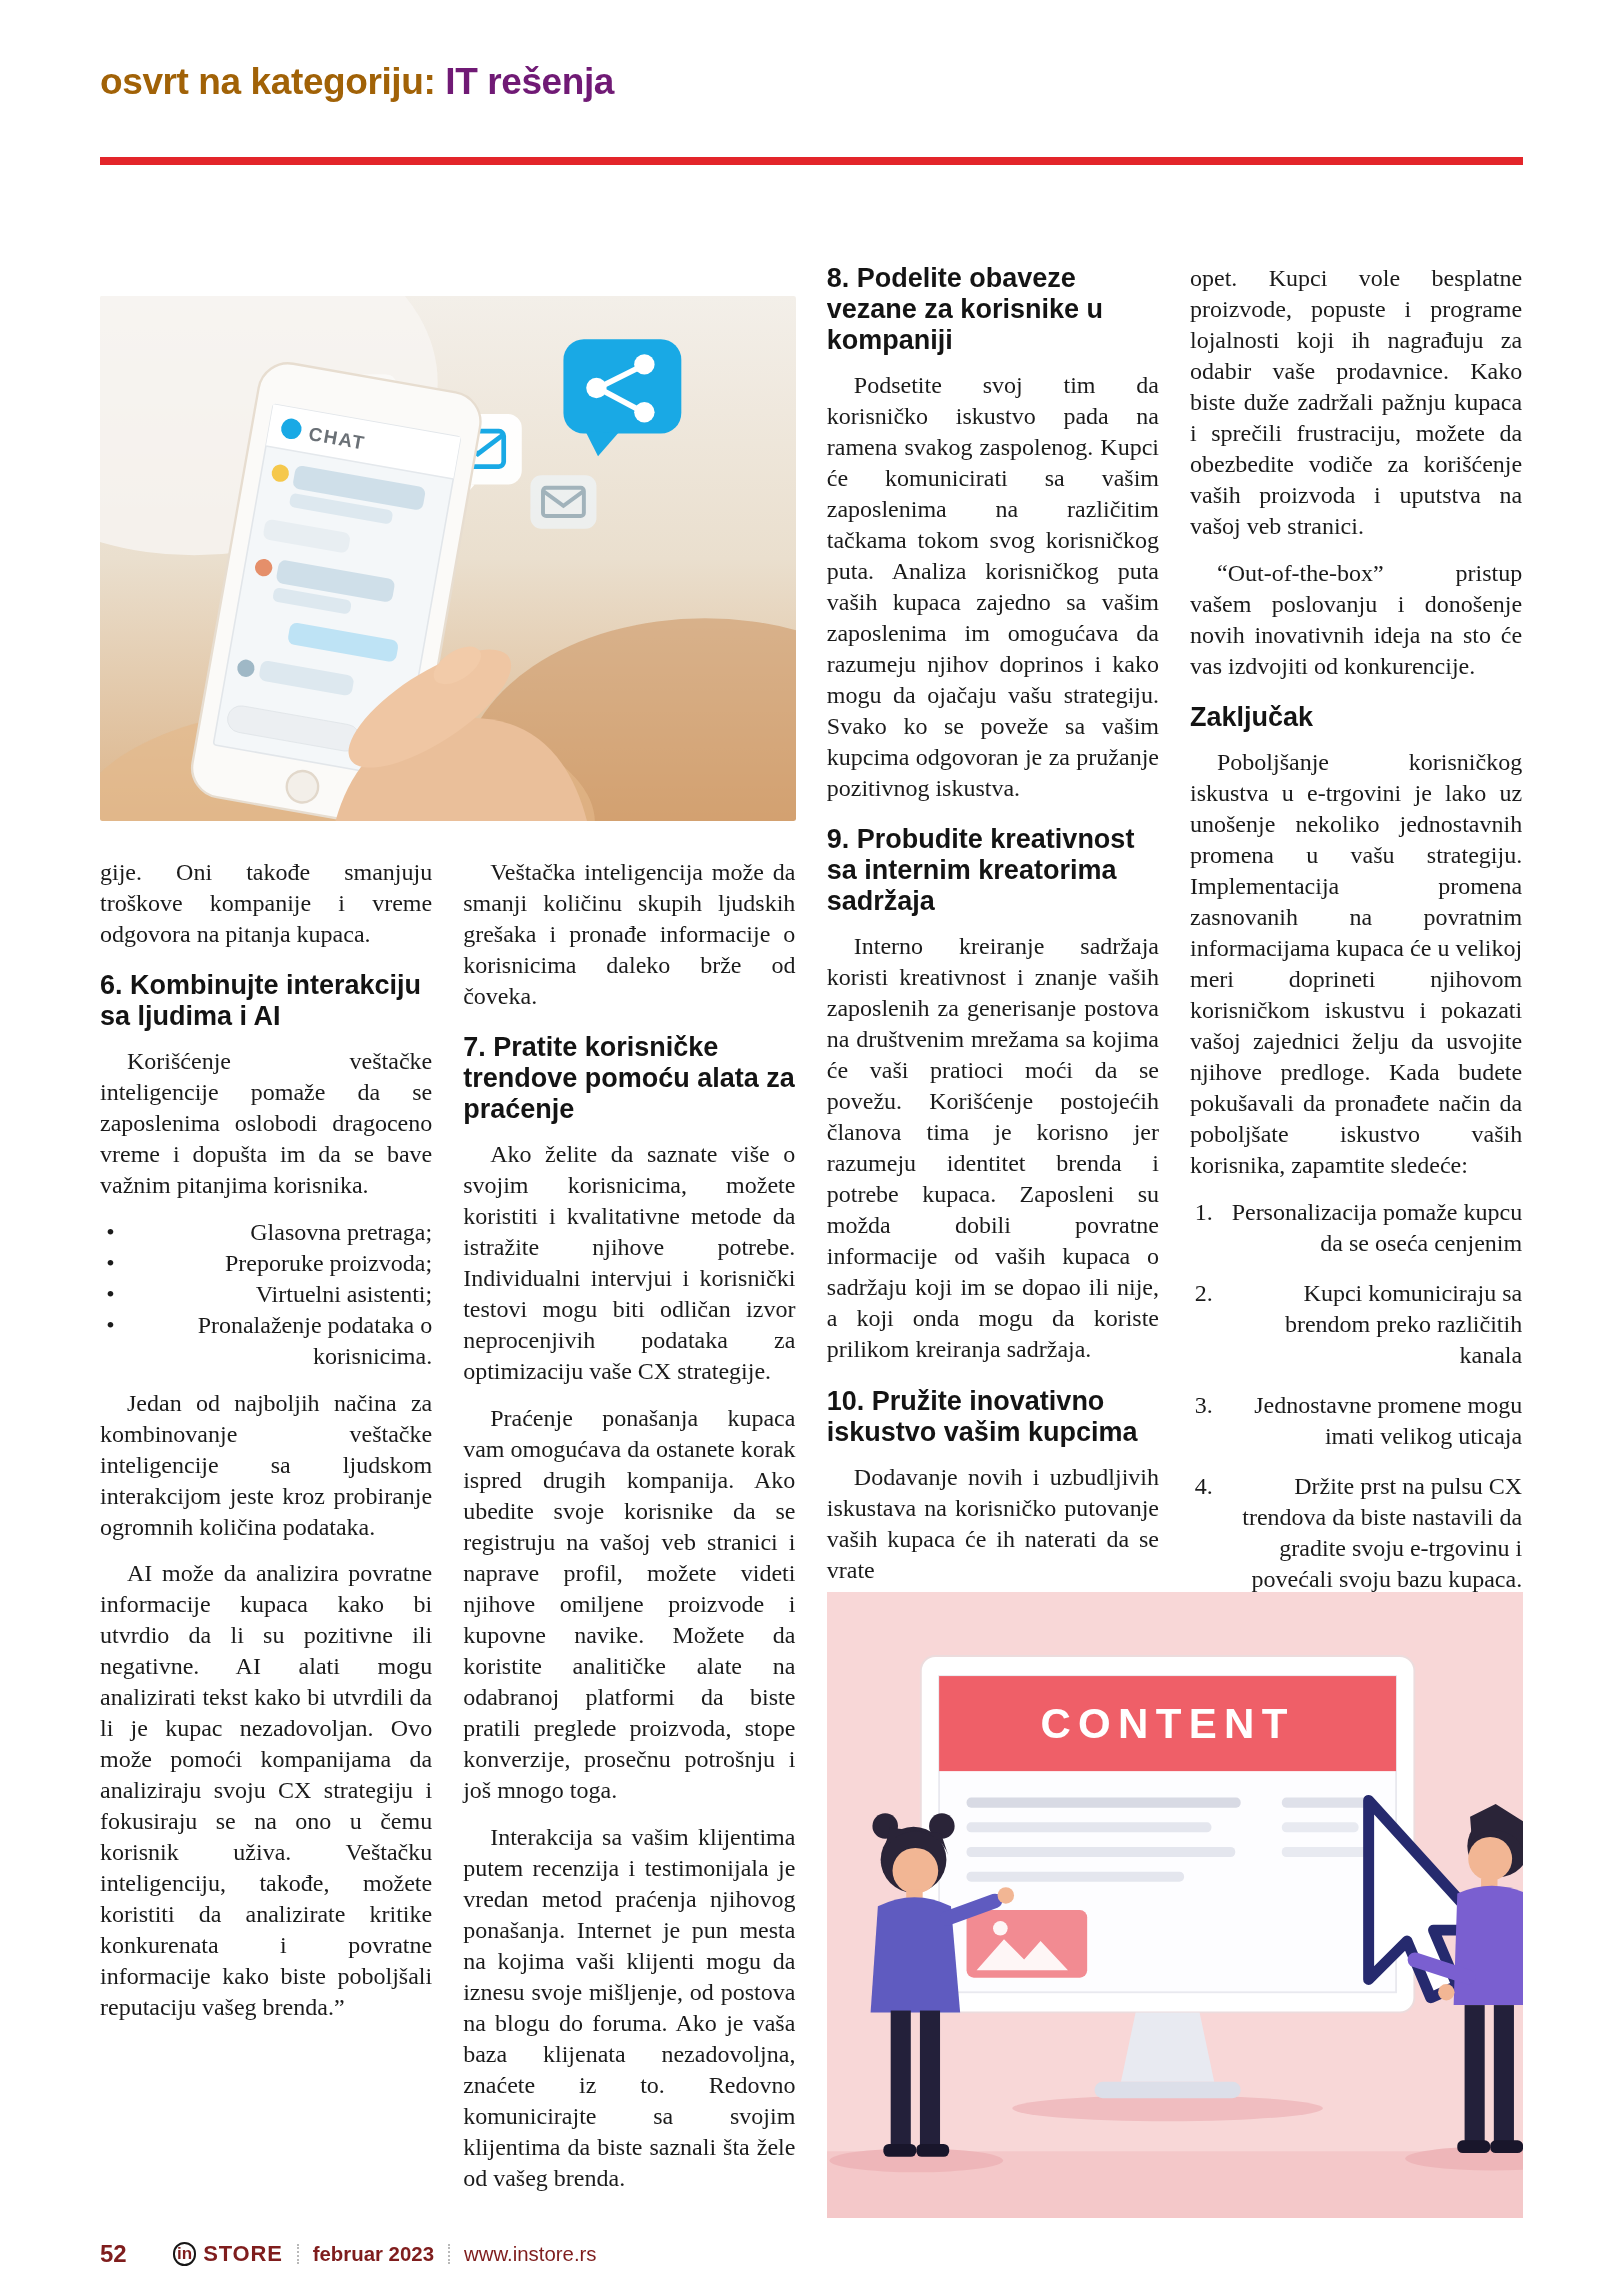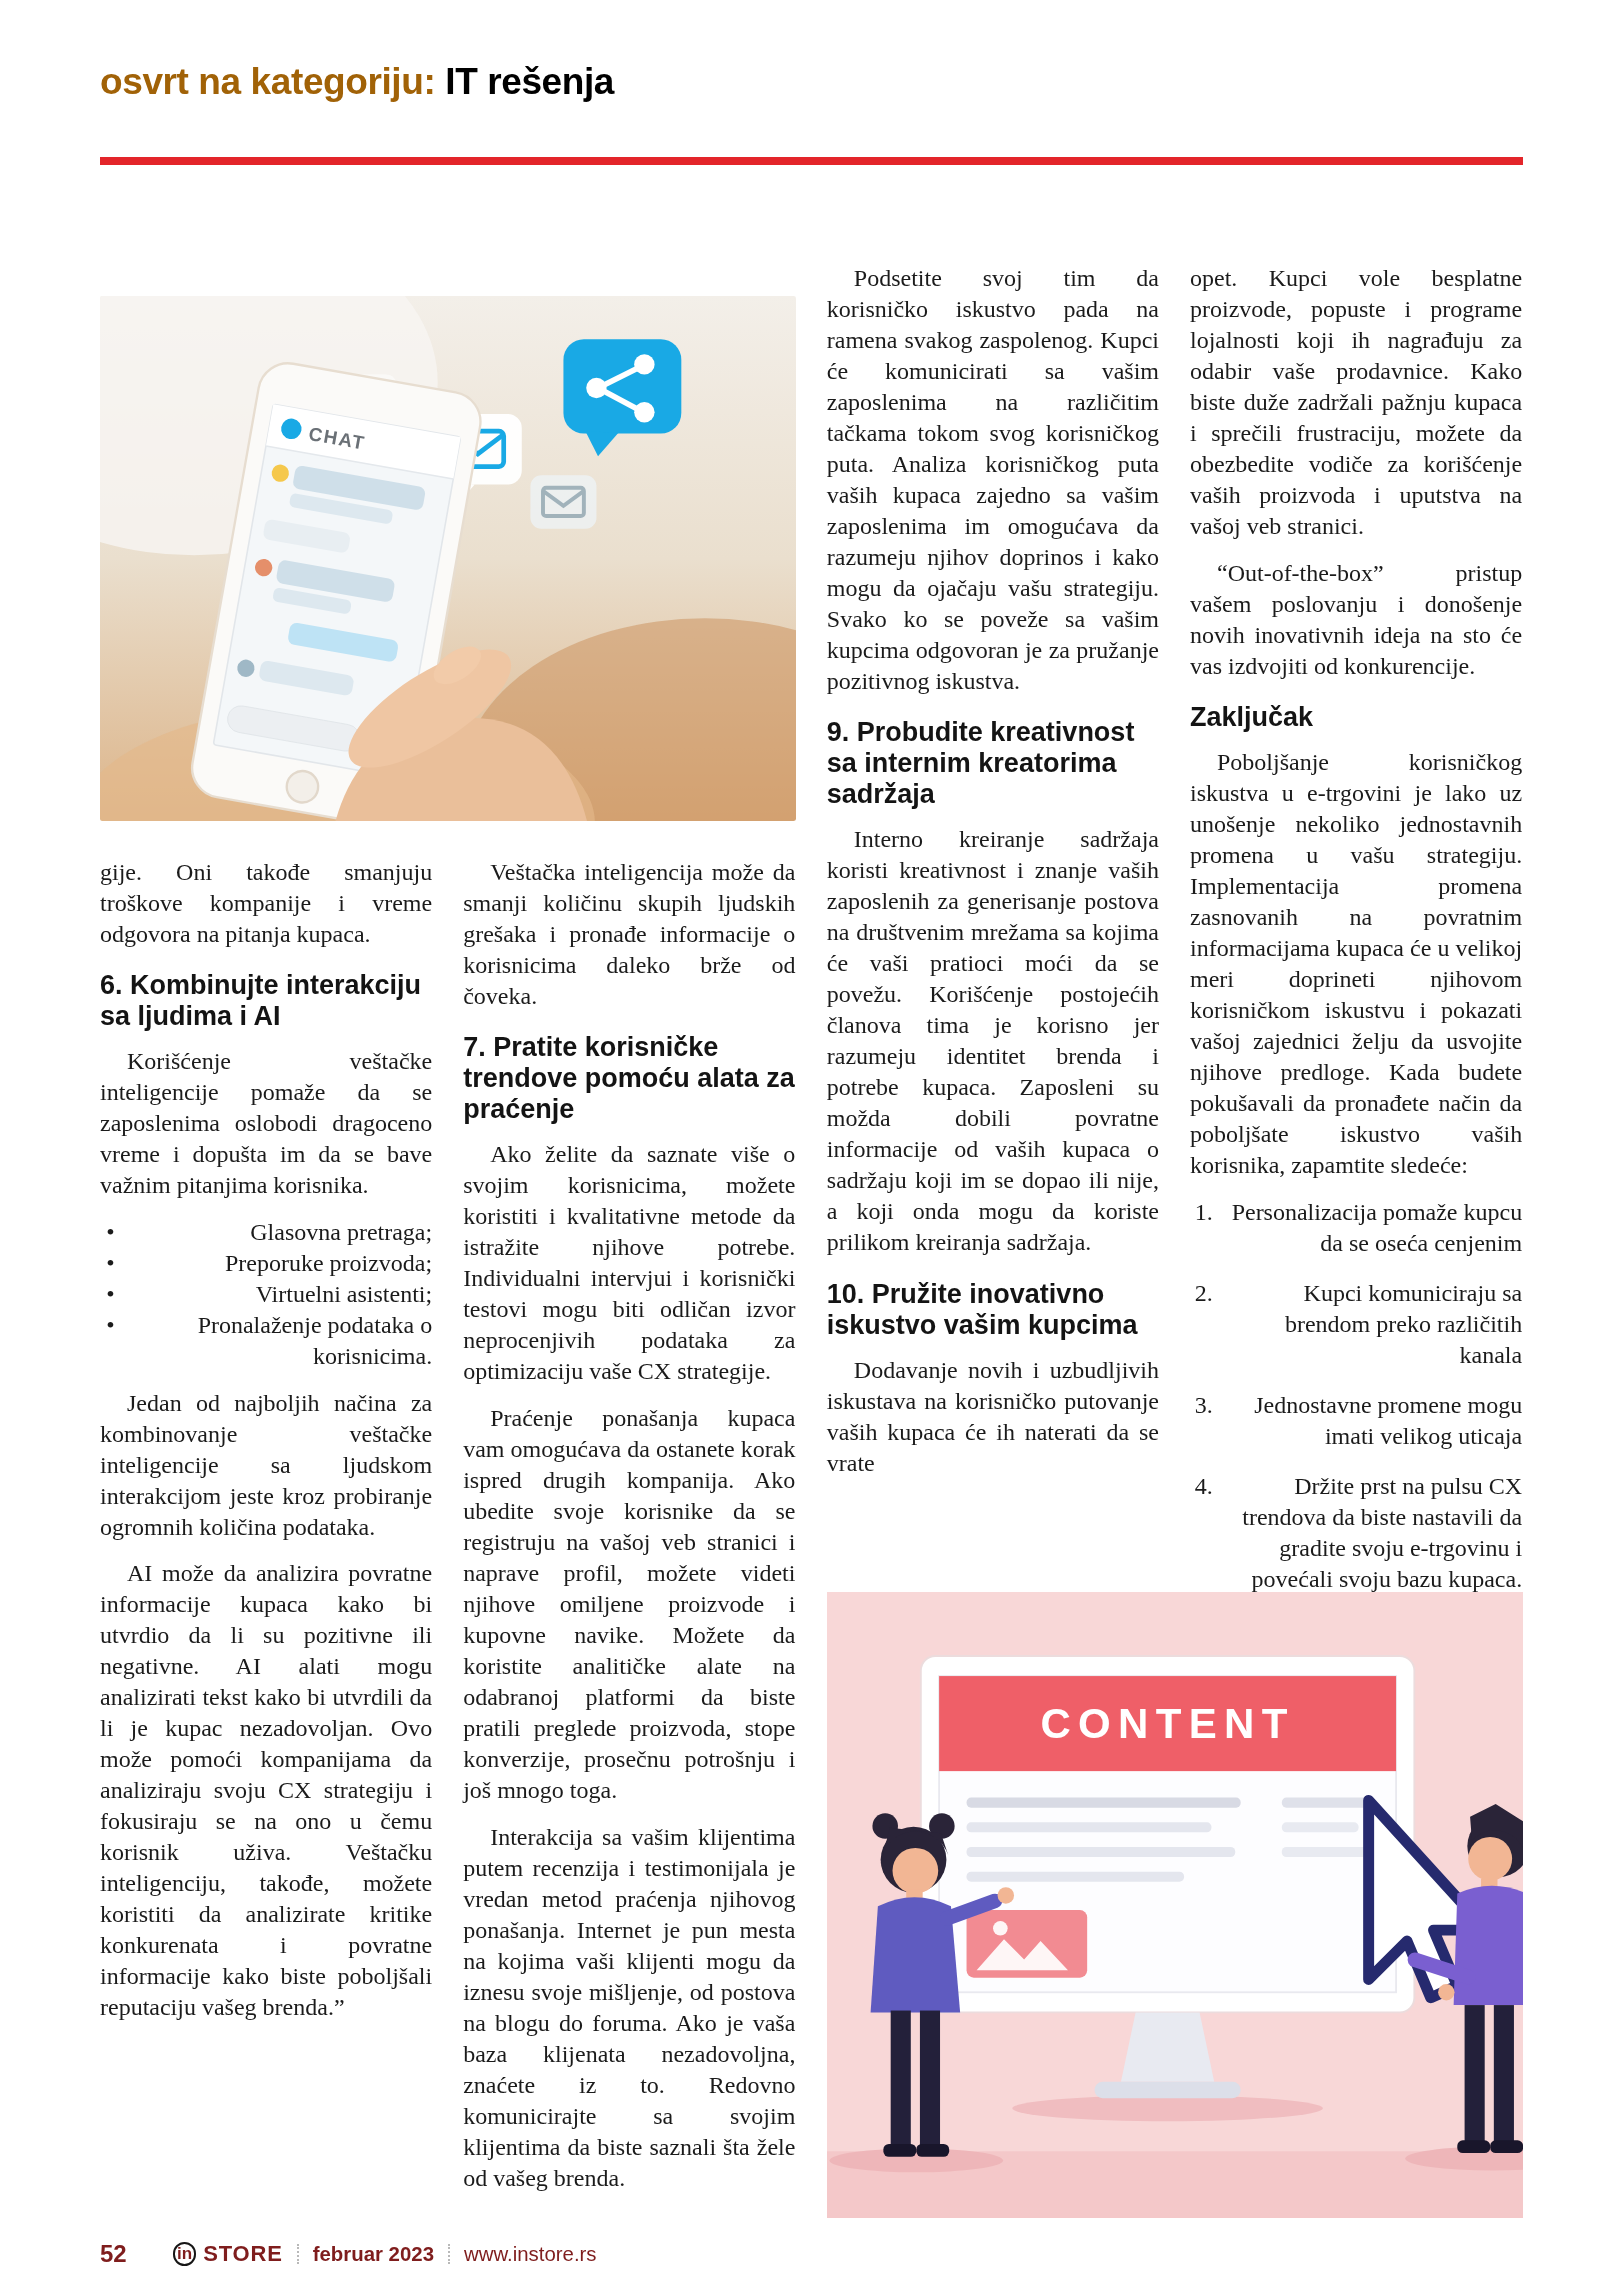--- a/index.html
+++ b/index.html
@@ -9,21 +9,21 @@
     font-family:"Liberation Serif", serif; color:#1b1b1b; overflow:hidden;
   }
   .page { position:absolute; inset:0; padding:61px 100px 0 100px; }
 
   
   .masthead h1 {
     font-family:"Liberation Sans", sans-serif; font-weight:bold;
     font-size:37px; line-height:41px; letter-spacing:-0.4px;
   }
   .masthead .kicker { color:#a16207; }
-  .masthead .title  { color:#000000; }
+  .masthead .title  { color:#701a75; }
   .rule { height:7.9px; background:#e3252a; margin-top:55px; }
 
   
   .columns { display:flex; gap:31px; margin-top:98px; height:1955px; overflow:hidden; }
   .col-group { width:calc(50% - 15.7px); position:relative; }
   .two-cols { display:flex; gap:31px; }
   .col { width:calc(50% - 15.7px); }
 
   .col p {
     font-size:24px; line-height:31px; text-align:justify;
@@ -190,20 +190,21 @@
           <p>Ako želite da saznate više o svojim korisnicima, možete koristiti i kvalitativne metode da istražite njihove potrebe. Individualni intervjui i korisnički testovi mogu biti odličan izvor neprocenjivih podataka za optimizaciju vaše CX strategije.</p>
           <p>Praćenje ponašanja kupaca vam omogućava da ostanete korak ispred drugih kompanija. Ako ubedite svoje korisnike da se registruju na vašoj veb stranici i naprave profil, možete videti njihove omiljene proizvode i kupovne navike. Možete da koristite analitičke alate na odabranoj platformi da biste pratili preglede proizvoda, stope konverzije, prosečnu potrošnju i još mnogo toga.</p>
           <p>Interakcija sa vašim klijentima putem recenzija i testimonijala je vredan metod praćenja njihovog ponašanja. Internet je pun mesta na kojima vaši klijenti mogu da iznesu svoje mišljenje, od postova na blogu do foruma. Ako je vaša baza klijenata nezadovoljna, znaćete iz to. Redovno komunicirajte sa svojim klijentima da biste saznali šta žele od vašeg brenda.</p>
         </div>
       </div>
     </section>
 
     <section class="col-group right">
       <div class="two-cols">
         <div class="col">
+          <h2 class="first">8. Podelite obaveze vezane za korisnike u kompaniji</h2>
           <p>Podsetite svoj tim da korisničko iskustvo pada na ramena svakog zaspolenog. Kupci će komunicirati sa vašim zaposlenima na različitim tačkama tokom svog korisničkog puta. Analiza korisničkog puta vaših kupaca zajedno sa vašim zaposlenima im omogućava da razumeju njihov doprinos i kako mogu da ojačaju vašu strategiju. Svako ko se poveže sa vašim kupcima odgovoran je za pružanje pozitivnog iskustva.</p>
           <h2>9. Probudite kreativnost sa internim kreatorima sadržaja</h2>
           <p>Interno kreiranje sadržaja koristi kreativnost i znanje vaših zaposlenih za generisanje postova na društvenim mrežama sa kojima će vaši pratioci moći da se povežu. Korišćenje postojećih članova tima je korisno jer razumeju identitet brenda i potrebe kupaca. Zaposleni su možda dobili povratne informacije od vaših kupaca o sadržaju koji im se dopao ili nije, a koji onda mogu da koriste prilikom kreiranja sadržaja.</p>
           <h2>10. Pružite inovativno iskustvo vašim kupcima</h2>
           <p>Dodavanje novih i uzbudljivih iskustava na korisničko putovanje vaših kupaca će ih naterati da se vrate</p>
         </div>
         <div class="col">
           <p class="cont">opet. Kupci vole besplatne proizvode, popuste i programe lojalnosti koji ih nagrađuju za odabir vaše prodavnice. Kako biste duže zadržali pažnju kupaca i sprečili frustraciju, možete da obezbedite vodiče za korišćenje vaših proizvoda i uputstva na vašoj veb stranici.</p>
           <p>“Out-of-the-box” pristup vašem poslovanju i donošenje novih inovativnih ideja na sto će vas izdvojiti od konkurencije.</p>
           <h2>Zaključak</h2>

